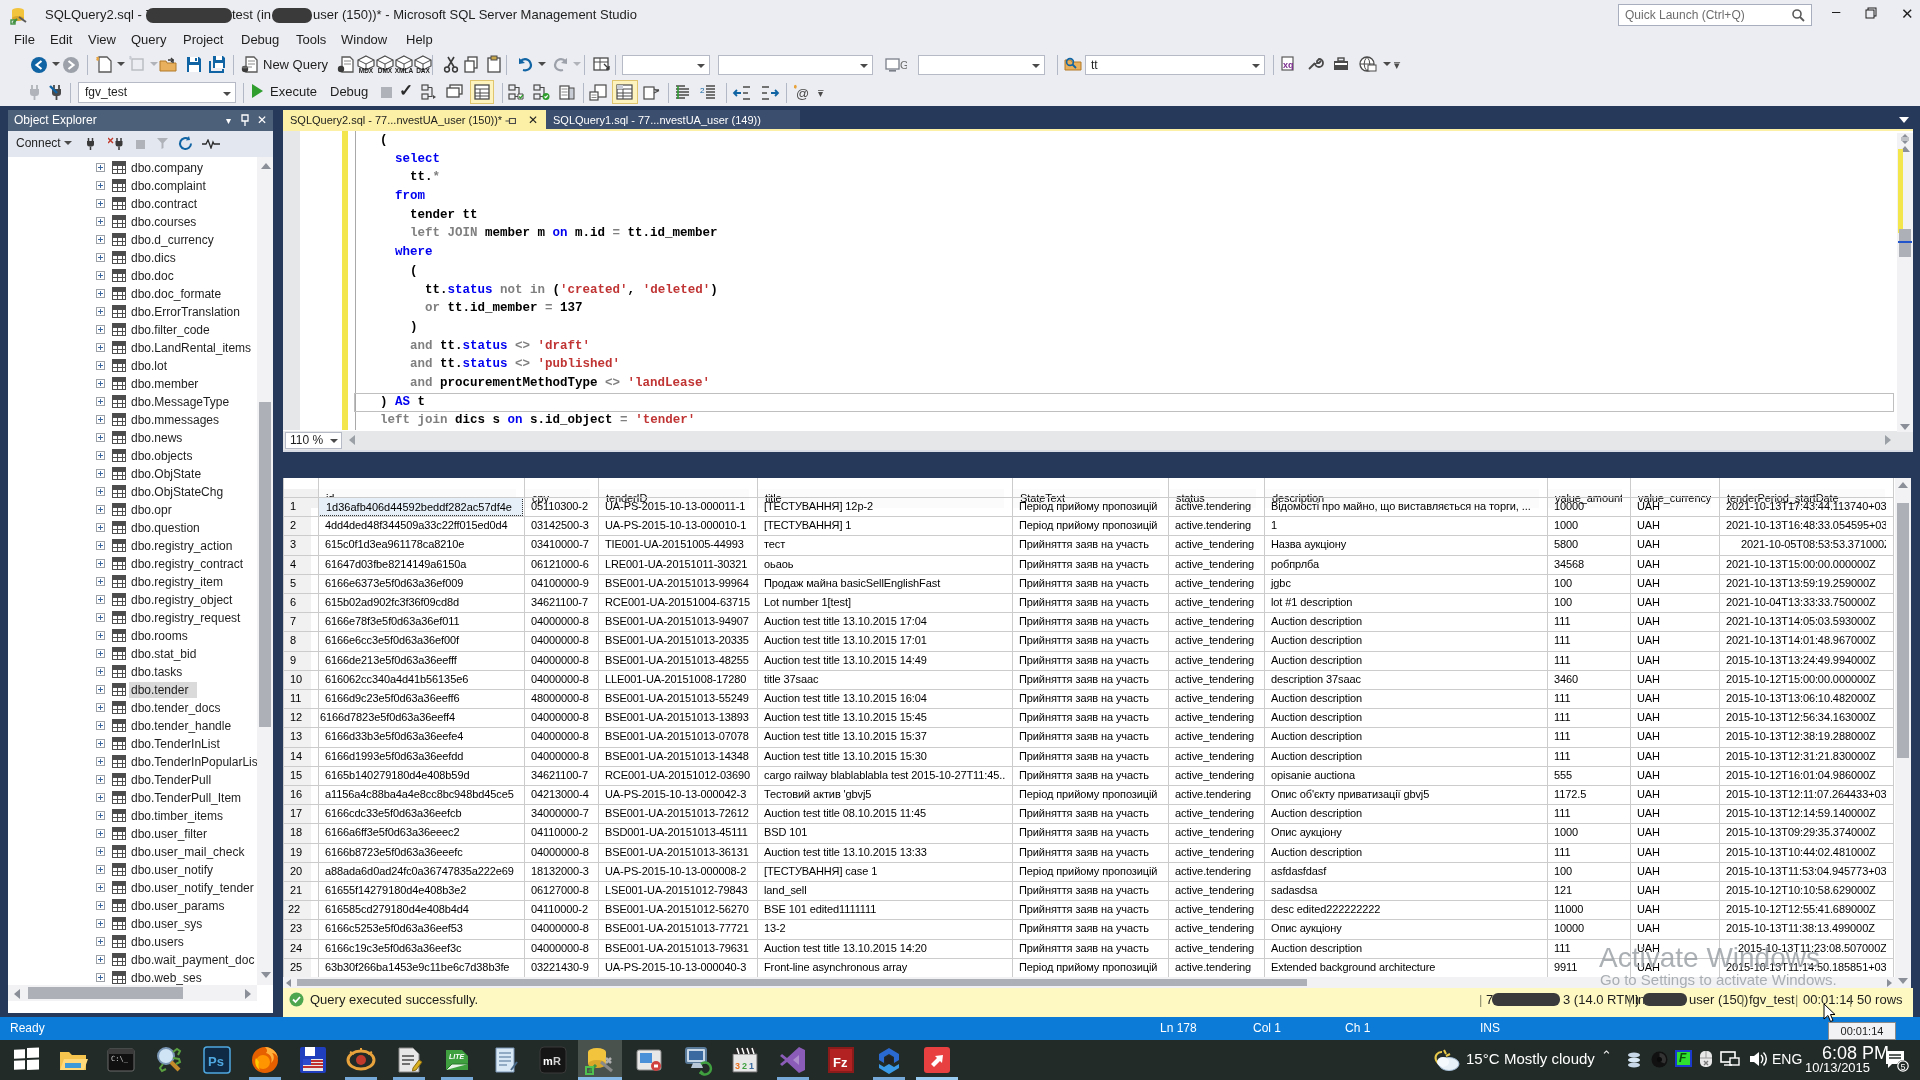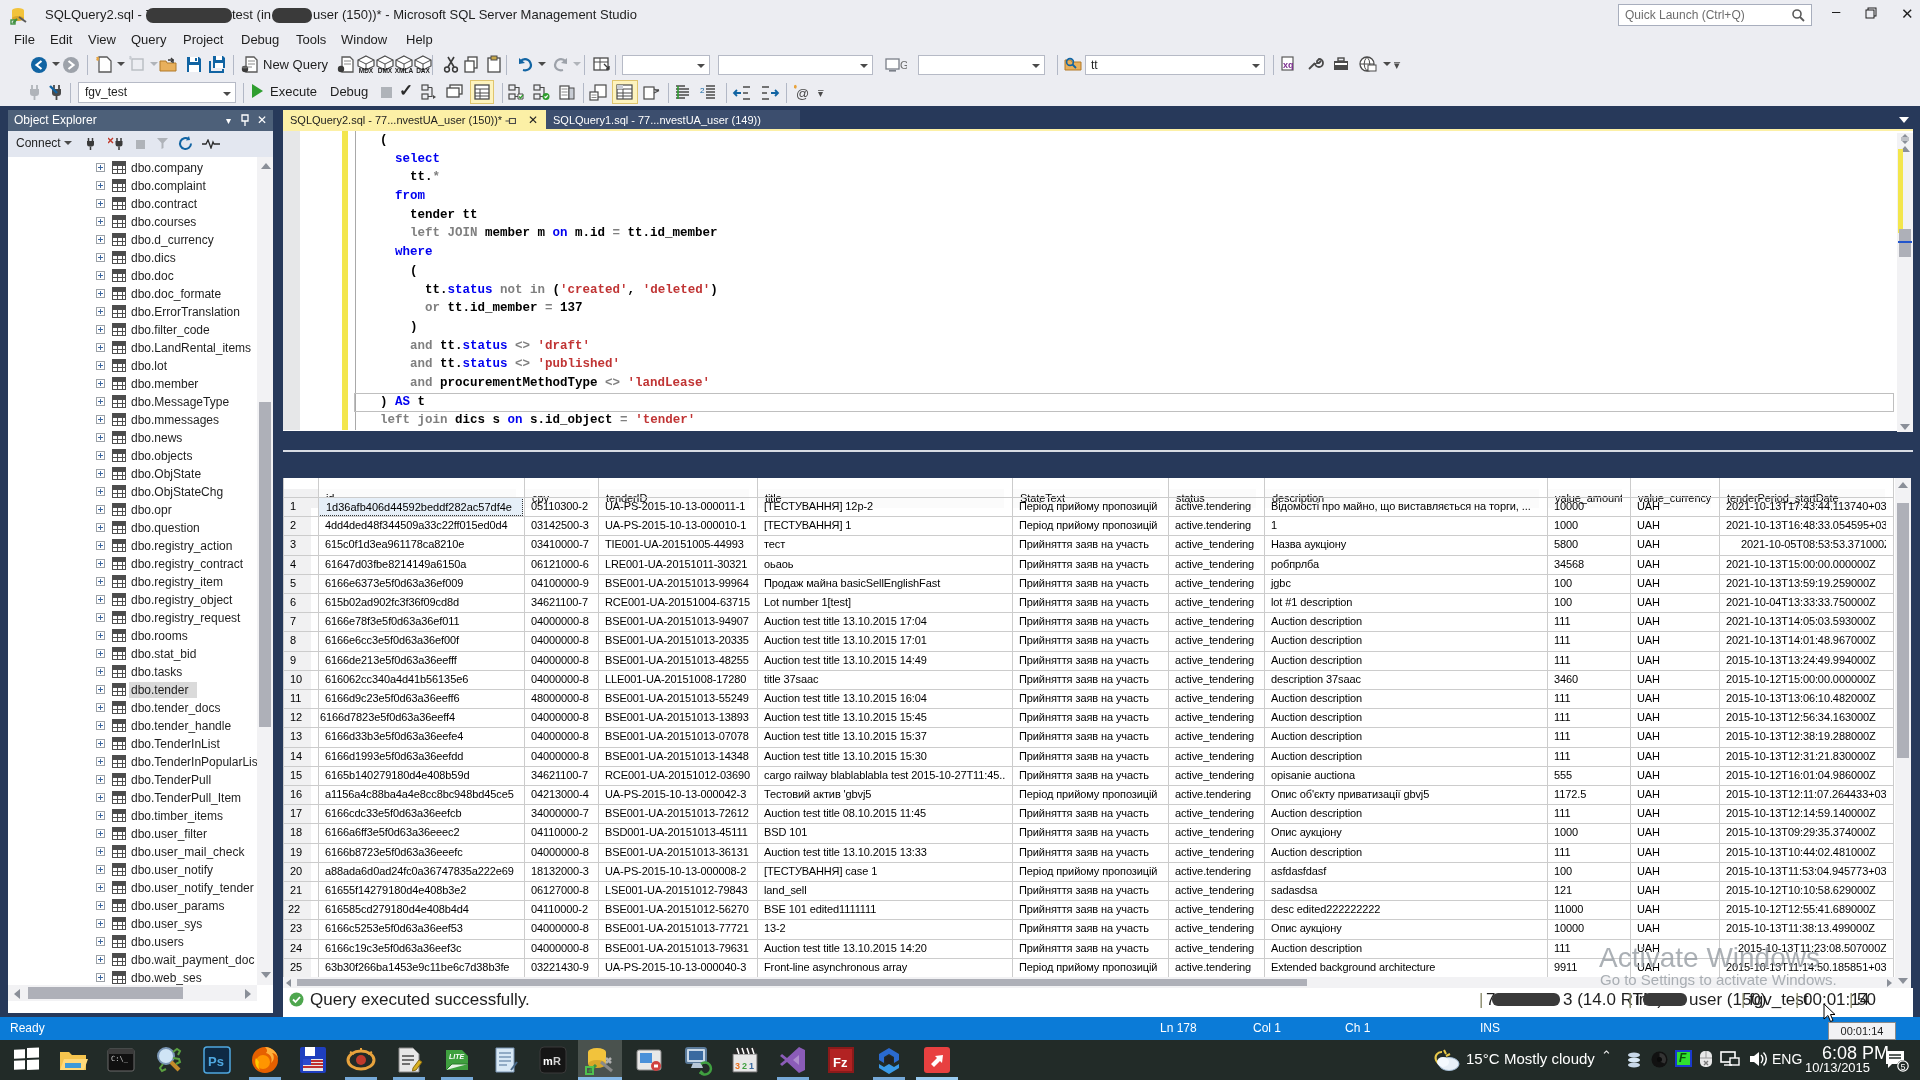--- a/index.html
+++ b/index.html
@@ -51,21 +51,21 @@
 .curline{position:absolute;left:71px;top:261.8px;width:1540px;height:19px;border:1px solid #BFBFBF;}
 .zoombar{position:absolute;left:0;top:325px;width:1630px;height:19px;background:#E6E7E8;font-size:12px;color:#1e1e1e;}
 .rsplit{position:absolute;left:0;top:344px;width:1630px;height:2px;background:#D8DCE4;}
 .rtabs{position:absolute;left:0;top:346px;width:1630px;height:25px;background:#EFF0F1;font-size:12px;color:#1e1e1e;}
 .grid{position:absolute;left:0;top:372px;width:1612px;height:499px;background:#fff;font-size:11px;color:#000;}
 .gl{position:absolute;background:#CCCCCC;}
 .gcell{position:absolute;height:19.2px;line-height:19.2px;white-space:nowrap;overflow:hidden;letter-spacing:-0.1px;}
 .ghdr{position:absolute;top:0;height:19px;line-height:19px;background:#FBFBFB;white-space:nowrap;overflow:hidden;letter-spacing:-0.1px;margin-top:11px;}
 .rown{background:#F1F1F2;}
 .hscroll{position:absolute;left:0;top:871px;width:1612px;height:11px;background:#F2F2F4;}
-.infobar{position:absolute;left:0;top:882px;width:1630px;height:38px;background:#ffffff;font-size:17px;color:#1e1e1e;line-height:23px;}
+.infobar{position:absolute;left:0;top:882px;width:1630px;height:38px;background:#fef9c3;font-size:13px;color:#1e1e1e;line-height:23px;}
 .statusbar{left:0;top:1017px;width:1920px;height:23px;background:#0B7BD7;color:#fff;font-size:12px;line-height:23px;}
 .taskbar{left:0;top:1040px;width:1920px;height:40px;background:#222B28;color:#fff;}
 .tbicon{position:absolute;top:4px;width:32px;height:32px;}
 .watermark{left:1599px;top:942px;color:rgba(150,156,162,0.8);font-size:28px;}
 .watermark2{left:1600px;top:971px;color:rgba(150,156,162,0.8);font-size:15px;}
 .tip{left:1828px;top:1022px;width:68px;height:18px;background:#F2F2F4;border:1px solid #8a8a8a;font-size:11px;color:#1e1e1e;text-align:center;line-height:16px;}
 </style></head><body>
 
 <div class="abs titlebar">
 <svg class="abs" style="left:10px;top:7px" width="18" height="18" viewBox="0 0 18 18">
@@ -786,20 +786,25 @@
           <pre>          tt.<span class="k">status</span> <span class="g">not in</span> (<span class="s">'created'</span>, <span class="s">'deleted'</span>)</pre>
           <pre>          <span class="g">or</span> tt.id_member <span class="g">=</span> 137</pre>
           <pre>        )</pre>
           <pre>        <span class="g">and</span> tt.<span class="k">status</span> <span class="g">&lt;&gt;</span> <span class="s">'draft'</span></pre>
           <pre>        <span class="g">and</span> tt.<span class="k">status</span> <span class="g">&lt;&gt;</span> <span class="s">'published'</span></pre>
           <pre>        <span class="g">and</span> procurementMethodType <span class="g">&lt;&gt;</span> <span class="s">'landLease'</span></pre>
           <pre>    ) <span class="k">AS</span> t</pre>
           <pre>    <span class="g">left join</span> dics s <span class="k">on</span> s.id_object <span class="g">=</span> <span class="s">'tender'</span></pre>
         </div>
 </div>
+<div class="zoombar">
+        <div style="position:absolute;left:2px;top:1px;width:57px;height:17px;background:#fff;border:1px solid #B6BAC6;padding-left:4px">110 %<span style="position:absolute;right:3px;top:6px;width:0;height:0;border-left:4px solid transparent;border-right:4px solid transparent;border-top:4px solid #4a4a4a"></span></div>
+        <span style="position:absolute;left:66px;top:4px;width:0;height:0;border-top:5px solid transparent;border-bottom:5px solid transparent;border-right:6px solid #9aa0a6"></span>
+        <span style="position:absolute;right:22px;top:4px;width:0;height:0;border-top:5px solid transparent;border-bottom:5px solid transparent;border-left:6px solid #9aa0a6"></span>
+      </div>
 <div class="rsplit"></div>
 <div class="grid">
         <div class="ghdr" style="left:35px;width:198px;padding-left:8px">id</div>
         <div class="ghdr" style="left:241px;width:66px;padding-left:8px">cpv</div>
         <div class="ghdr" style="left:315px;width:151px;padding-left:8px">tenderID</div>
         <div class="ghdr" style="left:474px;width:247px;padding-left:8px">title</div>
         <div class="ghdr" style="left:729px;width:148px;padding-left:8px">StateText</div>
         <div class="ghdr" style="left:885px;width:88px;padding-left:8px">status</div>
         <div class="ghdr" style="left:981px;width:275px;padding-left:8px">description</div>
         <div class="ghdr" style="left:1264px;width:75px;padding-left:8px">value_amount</div>

